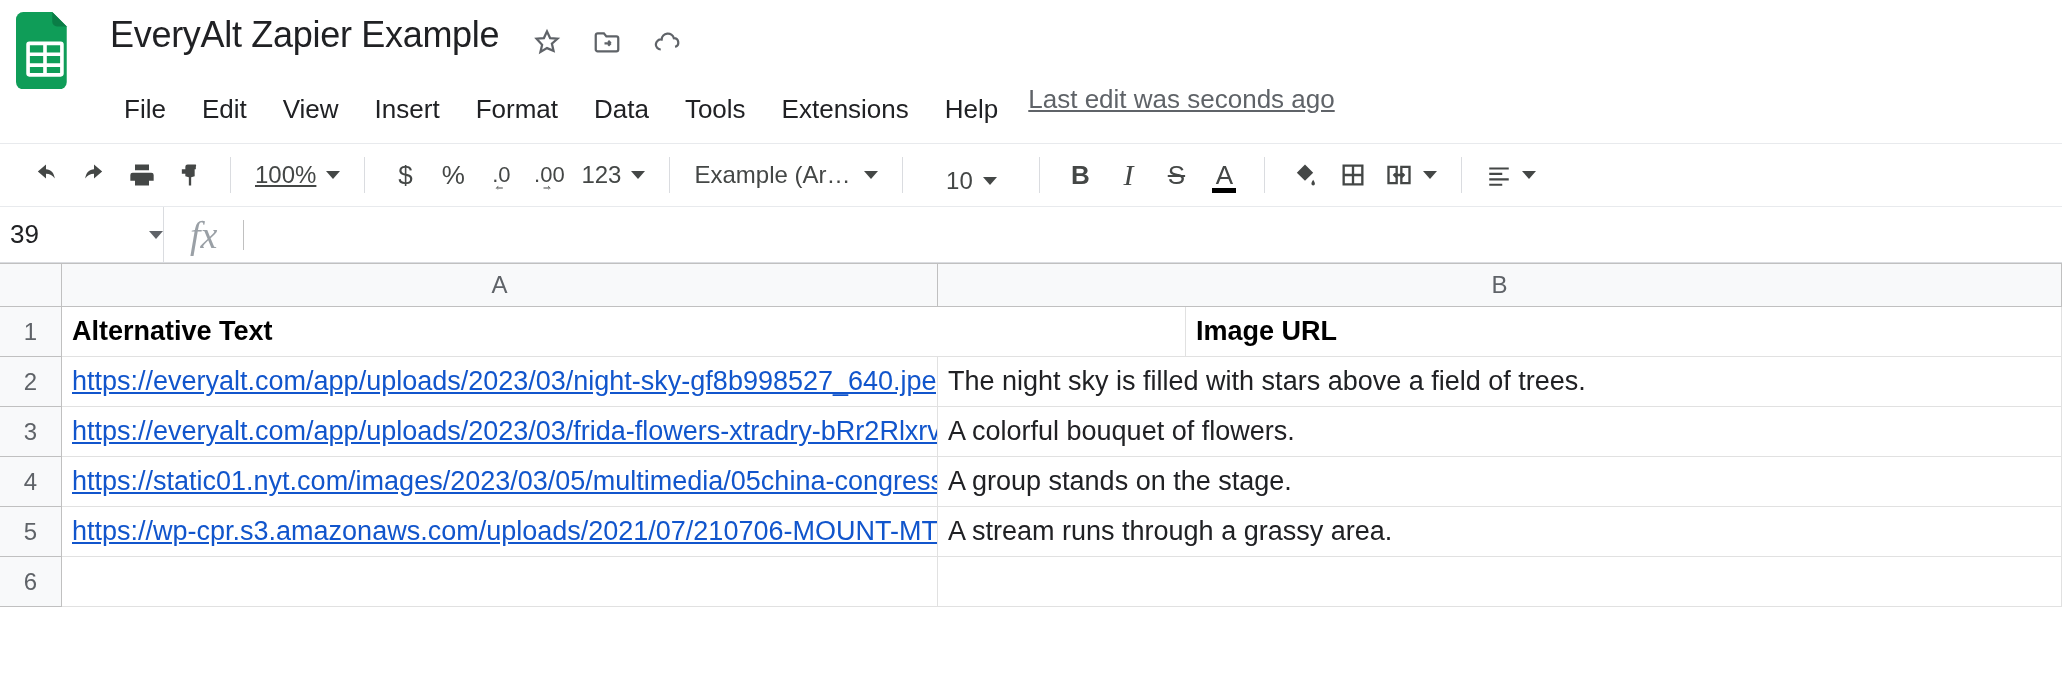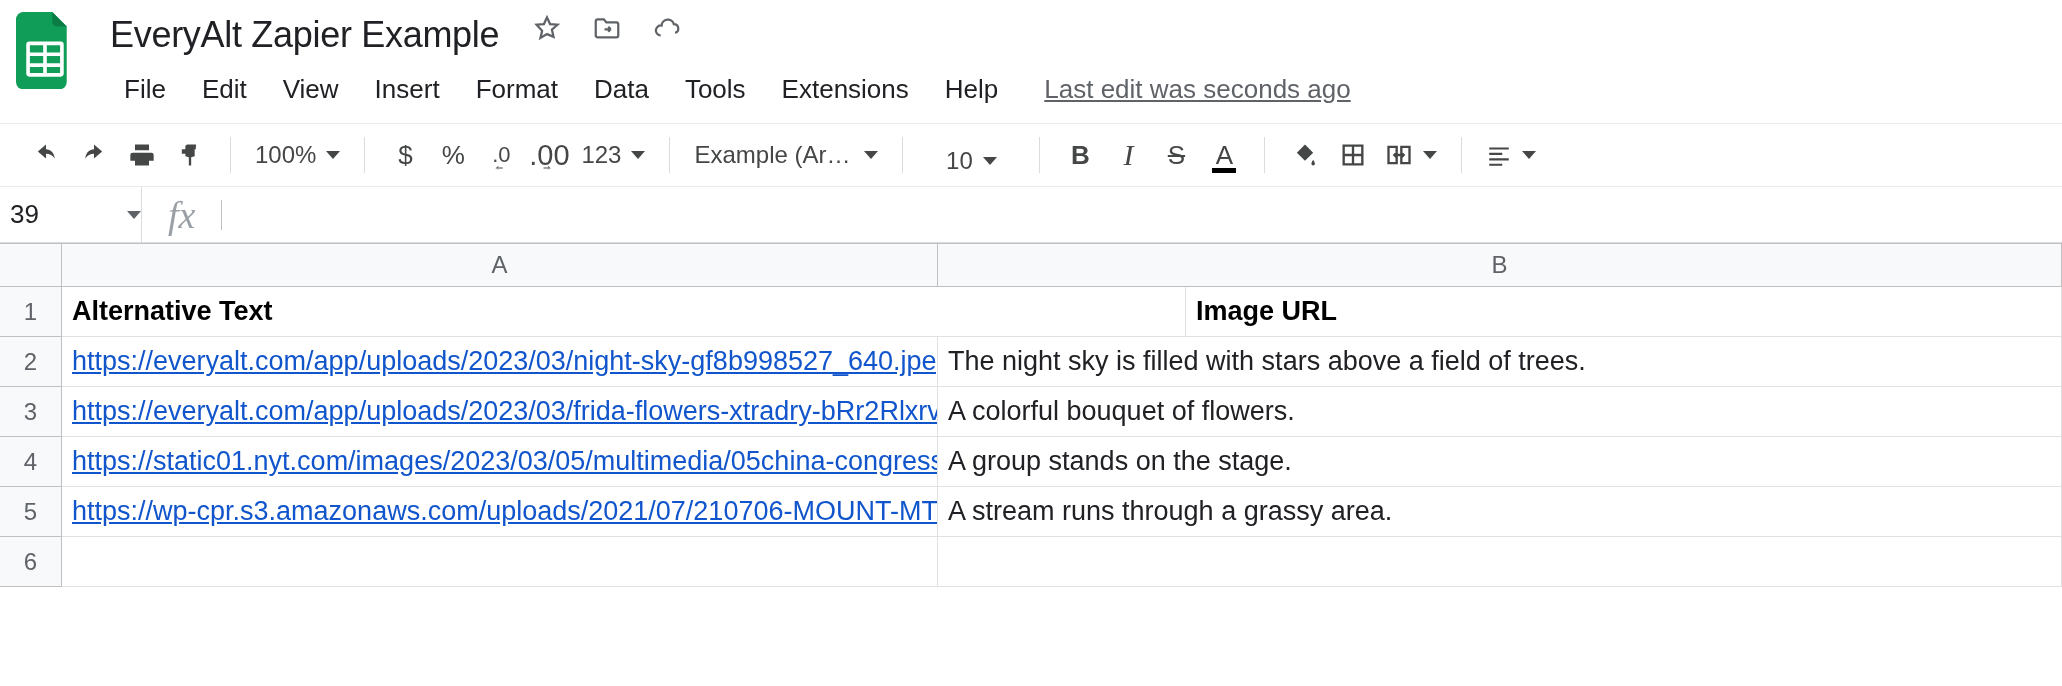--- a/index.html
+++ b/index.html
@@ -10,57 +10,57 @@
     color: #202124;
     font-size: 18px;
     overflow: hidden;
   }
   .app { width: 2062px; height: 686px; display: flex; flex-direction: column; }
 
   
   .titlebar { display: flex; align-items: flex-start; padding: 12px 16px 0 16px; }
   .doc-icon { width: 58px; height: 78px; margin-right: 32px; flex-shrink:0; }
   .doc-header { display: flex; flex-direction: column; flex: 1; }
-  .doc-title-row { display: flex; align-items: flex-start; gap: 28px; }
+  .doc-title-row { display: flex; align-items: flex-end; gap: 28px; }
   .doc-title { font-size: 36px; color: #202124; font-weight: 400; letter-spacing: -0.3px; padding: 2px 4px; }
   .title-icon { width: 32px; height: 32px; fill: #5f6368; display:flex; align-items:center; justify-content:center; }
   .title-icon svg { width: 30px; height: 30px; }
 
   
   .menubar { display: flex; align-items: center; gap: 0; margin-top: 10px; }
-  .menu-item { font-size: 26px; color: #202124; padding: 6px 18px; cursor: pointer; border-radius: 4px; }
-  .last-edit { font-size: 26px; color: #5f6368; text-decoration: underline; margin-left: 28px; cursor: pointer; }
+  .menu-item { font-size: 26px; color: #202124; padding: 6px 18px; cursor: pointer; border-radius: 4px; margin-top: 20px; }
+  .last-edit { font-size: 26px; color: #5f6368; text-decoration: underline; margin-left: 12px; cursor: pointer; }
 
   
   .toolbar {
     display: flex; align-items: center;
     border-top: 1px solid #e8eaed;
     border-bottom: 1px solid #e8eaed;
     padding: 8px 24px;
     gap: 4px;
     margin-top: 12px;
     height: 64px;
   }
   .tbtn { width: 44px; height: 40px; display:flex; align-items:center; justify-content:center; color:#444746; cursor:pointer; border-radius:4px; }
   .tbtn svg { width: 28px; height: 28px; fill:#444746; }
   .tsep { width: 1px; height: 36px; background:#dadce0; margin: 0 14px; }
   .ttext { font-size: 24px; color:#444746; padding: 0 6px; display:flex; align-items:center; gap:10px; cursor:pointer; }
   .ttext .caret { width:0;height:0;border-left:7px solid transparent;border-right:7px solid transparent;border-top:8px solid #444746; }
   .font-box { min-width: 190px; }
   .size-box { min-width: 100px; justify-content:center;margin-top:12px;}
-  .zoom-box { min-width: 90px; }
+  .zoom-box { min-width: 90px; text-decoration: underline; }
   .tbtn.letter { font-weight:700; font-size:26px; }
   .tbtn.italic { font-style:italic; font-family: "Times New Roman", serif; font-size:30px; }
   .tbtn.strike { text-decoration: line-through; font-size:26px; }
   .text-color { position:relative; font-size:26px; }
   .text-color .bar { position:absolute; bottom:2px; left:10px; right:10px; height:5px; background:#000; }
 
   
   .formula-row { display:flex; align-items:center; height:56px; border-bottom:1px solid #dadce0; }
-  .name-box { width: 142px; display:flex; align-items:center; justify-content:space-between; padding: 0 0 0 10px; font-size:26px; color:#202124; border-right:1px solid #dadce0; height:100%; }
+  .name-box { width: 164px; display:flex; align-items:center; justify-content:space-between; padding: 0 0 0 10px; font-size:26px; color:#202124; border-right:1px solid #dadce0; height:100%; }
   .name-box .caret { width:0;height:0;border-left:7px solid transparent;border-right:7px solid transparent;border-top:8px solid #5f6368; }
   .fx { font-family: "Times New Roman", serif; font-style: italic; font-size:38px; color:#9aa0a6; padding: 0 26px; }
   .fx-line { width:1px; height:30px; background:#c0c0c0;}
   .formula-input { flex:1; height:100%; }
 
   
   .grid { display:flex; flex-direction:column; flex:1; }
   .col-headers { display:flex; height:44px; background:#f8f9fa; border-bottom:1px solid #c0c0c0; }
   .corner { width:62px; border-right:1px solid #c0c0c0; background:#f8f9fa; }
   .colh { display:flex; align-items:center; justify-content:center; font-size:24px; color:#5f6368; border-right:1px solid #c0c0c0; background:#f8f9fa; }
@@ -157,21 +157,21 @@
       </div>
     <div class="tsep"></div>
     <div class="tbtn" style="font-size:26px;">$</div>
     <div class="tbtn" style="font-size:26px;">%</div>
     <div class="tbtn" style="position:relative;font-size:22px;">
       <span>.0</span>
       <svg viewBox="0 0 24 24" style="position:absolute;bottom:-2px;width:22px;">
           <path d="M14 18h-8l3-3v2h5zM9 17l-3 1 3 1z"></path>
         </svg>
     </div>
-    <div class="tbtn" style="position:relative;font-size:29px;">
+    <div class="tbtn" style="position:relative;font-size:22px;">
       <span>.00</span>
       <svg viewBox="0 0 24 24" style="position:absolute;bottom:-2px;width:22px;">
           <path d="M6 18h8l-3-3v2H6zM11 17l3 1-3 1z"></path>
         </svg>
     </div>
     <div class="ttext">
         <span>123</span>
         <span class="caret"></span>
       </div>
     <div class="tsep"></div>

